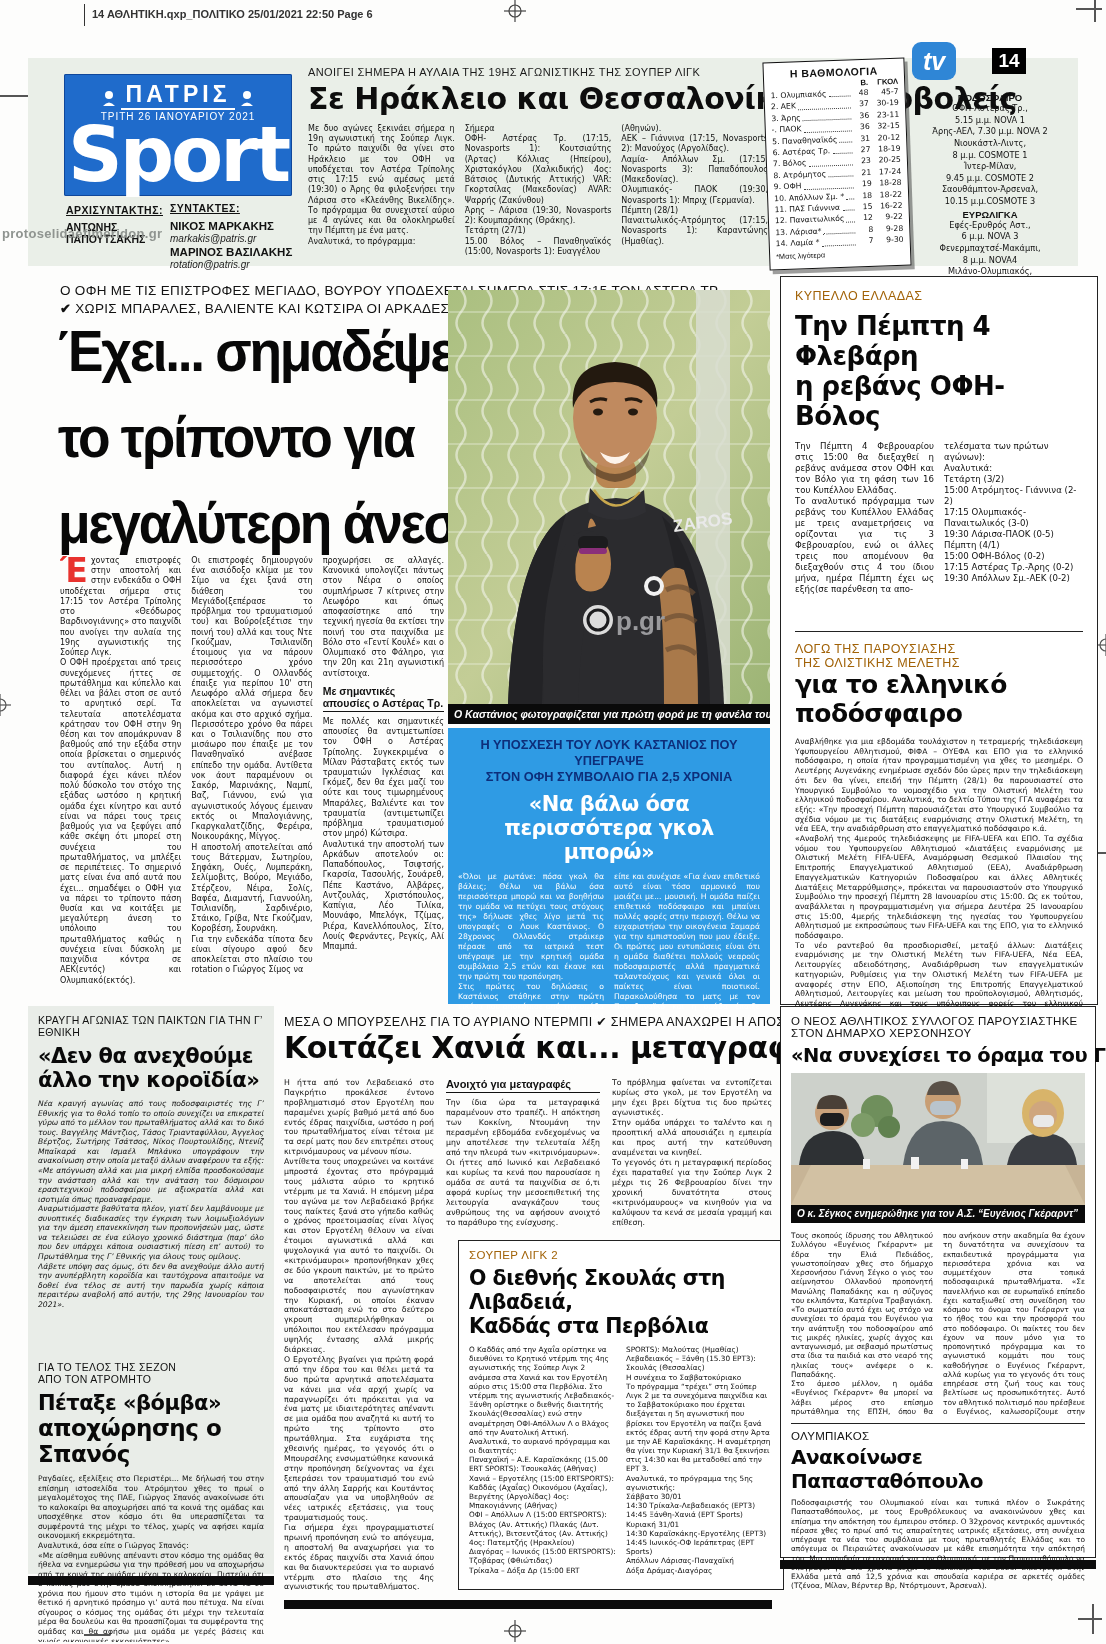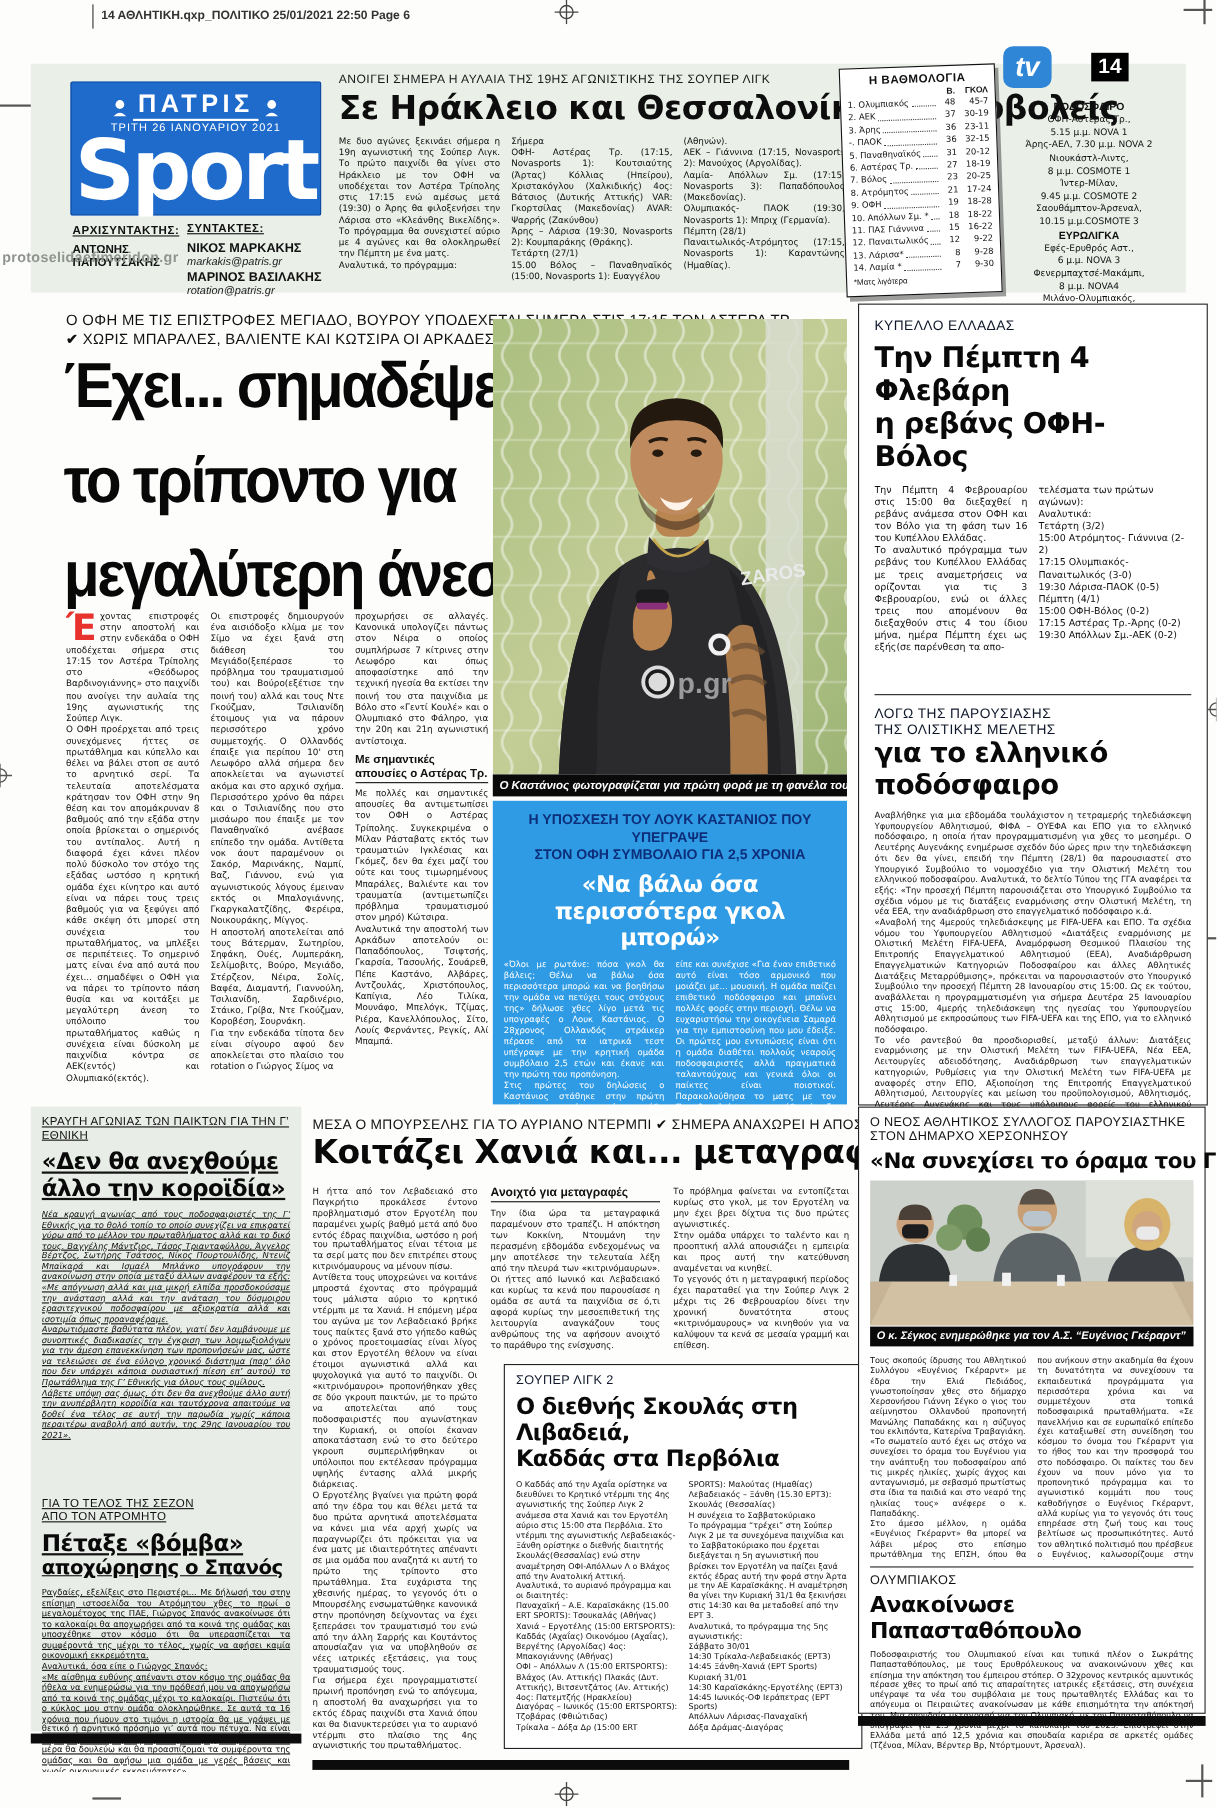--- a/index.html
+++ b/index.html
@@ -60,21 +60,21 @@
   .capbar{background:#0a0a0a;color:#fff;font-size:10.5px;font-weight:bold;font-style:italic;
           line-height:20px;padding:0 6px;white-space:nowrap;overflow:hidden;}
   
   .promise{background:#2f9be4;color:#fff;padding:9px 10px;}
   .pr-kick{color:#0d2e7a;font-weight:bold;font-size:12.8px;text-align:center;line-height:1.25;}
   .pr-head{color:#fff;font-weight:bold;font-size:21px;text-align:center;letter-spacing:-.5px;margin:7px 0 8px;
            font-family:"DejaVu Sans",sans-serif;}
   .pr-body{font-size:7.7px;line-height:1.3;text-align:justify;font-family:"DejaVu Sans",sans-serif;}
   
   .boxart{border:1.2px solid #222;background:#fff;}
-  .art-kick{font-size:12.5px;letter-spacing:.4px;color:#0f172a;}
+  .art-kick{font-size:12.5px;letter-spacing:.4px;color:#a16207;}
   .art-head{font-weight:bold;letter-spacing:-.5px;color:#090909;font-family:"DejaVu Sans",sans-serif;}
   .divider{border-top:1.2px solid #222;}
   .grayart{background:#e9ede8;}
   .blackbar{background:#0c0c0c;}
   .smallkick{font-size:10.5px;letter-spacing:.3px;}
 </style>
 </head>
 <body>
 
 <div id="page">
@@ -380,31 +380,31 @@
       <div class="art-kick">ΛΟΓΩ ΤΗΣ ΠΑΡΟΥΣΙΑΣΗΣ</div>
       <div class="art-kick">ΤΗΣ ΟΛΙΣΤΙΚΗΣ ΜΕΛΕΤΗΣ</div>
       <div class="art-head" style="font-size:25px;">για το ελληνικό ποδόσφαιρο</div>
       <div class="bodytxt pl clip" style="margin-top:9px;height:300px;font-size:7.7px;line-height:1.26;">Αναβλήθηκε για μια εβδομάδα τουλάχιστον η τετραμερής τηλεδιάσκεψη Υφυπουργείου Αθλητισμού, ΦΙΦΑ – ΟΥΕΦΑ και ΕΠΟ για το ελληνικό ποδόσφαιρο, η οποία ήταν προγραμματισμένη για χθες το μεσημέρι. Ο Λευτέρης Αυγενάκης ενημέρωσε σχεδόν δύο ώρες πριν την τηλεδιάσκεψη ότι δεν θα γίνει, επειδή την Πέμπτη (28/1) θα παρουσιαστεί στο Υπουργικό Συμβούλιο το νομοσχέδιο για την Ολιστική Μελέτη του ελληνικού ποδοσφαίρου. Αναλυτικά, το δελτίο Τύπου της ΓΓΑ αναφέρει τα εξής: «Την προσεχή Πέμπτη παρουσιάζεται στο Υπουργικό Συμβούλιο τα σχέδια νόμου με τις διατάξεις εναρμόνισης στην Ολιστική Μελέτη, τη νέα ΕΕΑ, την αναδιάρθρωση στο επαγγελματικό ποδόσφαιρο κ.ά.
 «Αναβολή της 4μερούς τηλεδιάσκεψης με FIFA-UEFA και ΕΠΟ. Τα σχέδια νόμου του Υφυπουργείου Αθλητισμού «Διατάξεις εναρμόνισης με Ολιστική Μελέτη FIFA-UEFA, Αναμόρφωση Θεσμικού Πλαισίου της Επιτροπής Επαγγελματικού Αθλητισμού (ΕΕΑ), Αναδιάρθρωση Επαγγελματικών Κατηγοριών Ποδοσφαίρου και άλλες Αθλητικές Διατάξεις Μεταρρύθμισης», πρόκειται να παρουσιαστούν στο Υπουργικό Συμβούλιο την προσεχή Πέμπτη 28 Ιανουαρίου στις 15:00. Ως εκ τούτου, αναβάλλεται η προγραμματισμένη για σήμερα Δευτέρα 25 Ιανουαρίου στις 15:00, 4μερής τηλεδιάσκεψη της ηγεσίας του Υφυπουργείου Αθλητισμού με εκπροσώπους των FIFA-UEFA και της ΕΠΟ, για το ελληνικό ποδόσφαιρο.
 Το νέο ραντεβού θα προσδιορισθεί, μεταξύ άλλων: Διατάξεις εναρμόνισης με την Ολιστική Μελέτη των FIFA-UEFA, Νέα ΕΕΑ, Λειτουργίες αδειοδότησης, Αναδιάρθρωση των επαγγελματικών κατηγοριών, Ρυθμίσεις για την Ολιστική Μελέτη των FIFA-UEFA με αναφορές στην ΕΠΟ, Αξιοποίηση της Επιτροπής Επαγγελματικού Αθλητισμού, Λειτουργίες και μείωση του προϋπολογισμού, Αθλητισμός, Λευτέρης Αυγενάκης και τους υπόλοιπους φορείς του ελληνικού ποδοσφαίρου.
 Το σχέδιο νόμου περιλαμβάνει, μεταξύ άλλων: Διατάξεις εναρμόνισης με την Ολιστική Μελέτη FIFA-UEFA ΕΠΟ, Λοιπές ρυθμίσεις», αργότερα το απόγευμα. Ρυθμίσεις για την Επιτροπή Μελέτη των FIFA-UEFA με αναφορές ΕΠΟ, Λοιπές Επαγγελματικές Κατηγορίες Ποδοσφαίρου και προγράμματα «ΠΕΛΟΠΑΣ». Τροποποιήσεις, αναφορές με τις επιμέρους σχετικές αναφορές…</div>
     </div>
   </div>
 
-  <div class="abs grayart" style="left:28px;top:1006px;width:246px;height:568px;padding:8px 10px;box-sizing:border-box;text-decoration:underline;">
+  <div class="abs grayart" style="left:28px;top:1006px;width:246px;height:568px;padding:8px 10px;box-sizing:border-box;">
     <div class="smallkick">ΚΡΑΥΓΗ ΑΓΩΝΙΑΣ ΤΩΝ ΠΑΙΚΤΩΝ ΓΙΑ ΤΗΝ Γ’ ΕΘΝΙΚΗ</div>
     <div class="art-head" style="font-size:21px;margin-top:6px;">«Δεν θα ανεχθούμε</div>
     <div class="art-head" style="font-size:21px;">άλλο την κοροϊδία»</div>
     <div class="bodytxt pl clip" style="margin-top:7px;height:252px;font-size:7.6px;line-height:1.26;font-style:italic;">Νέα κραυγή αγωνίας από τους ποδοσφαιριστές της Γ’ Εθνικής για το θολό τοπίο το οποίο συνεχίζει να επικρατεί γύρω από το μέλλον του πρωταθλήματος αλλά και το δικό τους. Βαγγέλης Μάντζιος, Τάσος Τριανταφύλλου, Άγγελος Βέρτζος, Σωτήρης Τσάτσος, Νίκος Πουρτουλίδης, Ντενίζ Μπαϊκαρά και Ισμαέλ Μπλάνκο υπογράφουν την ανακοίνωση στην οποία μεταξύ άλλων αναφέρουν τα εξής: «Με απόγνωση αλλά και μια μικρή ελπίδα προσδοκούσαμε την ανάσταση αλλά και την ανάταση του δύσμοιρου ερασιτεχνικού ποδοσφαίρου με αξιοκρατία αλλά και ισοτιμία όπως προαναφέραμε.
 Αναρωτιόμαστε βαθύτατα πλέον, γιατί δεν λαμβάνουμε με συνοπτικές διαδικασίες την έγκριση των λοιμωξιολόγων για την άμεση επανεκκίνηση των προπονήσεών μας, ώστε να τελειώσει σε ένα εύλογο χρονικό διάστημα (παρ’ όλο που δεν υπάρχει κάποια ουσιαστική πίεση επ’ αυτού) το Πρωτάθλημα της Γ’ Εθνικής για όλους τους ομίλους.
 Λάβετε υπόψη σας όμως, ότι δεν θα ανεχθούμε άλλο αυτή την ανυπέρβλητη κοροϊδία και ταυτόχρονα απαιτούμε να δοθεί ένα τέλος σε αυτή την παρωδία χωρίς κάποια περαιτέρω αναβολή  από αυτήν, της 29ης Ιανουαρίου του 2021».</div>
     <div class="smallkick" style="margin-top:10px;">ΓΙΑ ΤΟ ΤΕΛΟΣ ΤΗΣ ΣΕΖΟΝ</div>
     <div class="smallkick">ΑΠΟ ΤΟΝ ΑΤΡΟΜΗΤΟ</div>
     <div class="art-head" style="font-size:21px;margin-top:6px;">Πέταξε «βόμβα»</div>
-    <div class="art-head" style="font-size:18px;">αποχώρησης ο Σπανός</div>
+    <div class="art-head" style="font-size:23px;">αποχώρησης ο Σπανός</div>
     <div class="bodytxt pl clip" style="margin-top:7px;height:168px;font-size:7.6px;line-height:1.26;">Ραγδαίες, εξελίξεις στο Περιστέρι... Με δήλωσή του στην επίσημη ιστοσελίδα του Ατρόμητου χθες το πρωί ο μεγαλομέτοχος της ΠΑΕ, Γιώργος Σπανός ανακοίνωσε ότι το καλοκαίρι θα αποχωρήσει από τα κοινά της ομάδας και υποσχέθηκε στον κόσμο ότι θα υπερασπίζεται τα συμφέροντά της μέχρι το τέλος, χωρίς να αφήσει καμία οικονομική εκκρεμότητα.
 Αναλυτικά, όσα είπε ο Γιώργος Σπανός:
 «Με αίσθημα ευθύνης απέναντι στον κόσμο της ομάδας θα ήθελα να ενημερώσω για την πρόθεσή μου να αποχωρήσω από τα κοινά της ομάδας μέχρι το καλοκαίρι. Πιστεύω ότι ο κύκλος μου στην ομάδα ολοκληρώθηκε. Σε αυτά τα 16 χρόνια που ήμουν στο τιμόνι η ιστορία θα με γράψει με θετικό ή αρνητικό πρόσημο γι’ αυτά που πέτυχα. Να είναι σίγουρος ο κόσμος της ομάδας ότι μέχρι την τελευταία μέρα θα δουλεύω και θα προασπίζομαι τα συμφέροντα της ομάδας και θα αφήσω μια ομάδα με γερές βάσεις και χωρίς οικονομικές εκκρεμότητες».</div>
   </div>
   <div class="abs blackbar" style="left:28px;top:1576px;width:246px;height:9px;"></div>
 
   <div class="abs kicker-lg" style="left:284px;top:1014px;font-size:12.5px;">ΜΕΣΑ Ο ΜΠΟΥΡΣΕΛΗΣ ΓΙΑ ΤΟ ΑΥΡΙΑΝΟ ΝΤΕΡΜΠΙ ✔ ΣΗΜΕΡΑ ΑΝΑΧΩΡΕΙ Η ΑΠΟΣΤΟΛΗ</div>
   <div class="abs art-head" style="left:284px;top:1030px;font-size:30px;white-space:nowrap;">Κοιτάζει Χανιά και... μεταγραφές ο Εργοτέλης</div>
   <div class="abs bodytxt pl clip" style="left:284px;top:1078px;width:150px;height:512px;font-size:7.8px;line-height:1.27;">Η ήττα από τον Λεβαδειακό στο Παγκρήτιο προκάλεσε έντονο προβληματισμό στον Εργοτέλη που παραμένει χωρίς βαθμό μετά από δυο εντός έδρας παιχνίδια, ωστόσο η ροή του πρωταθλήματος είναι τέτοια με τα σερί ματς που δεν επιτρέπει στους κιτρινόμαυρους να μένουν πίσω.
 Αντίθετα τους υποχρεώνει να κοιτάνε μπροστά έχοντας στο πρόγραμμά τους μάλιστα αύριο το κρητικό ντέρμπι με τα Χανιά. Η επόμενη μέρα του αγώνα με τον Λεβαδειακό βρήκε τους παίκτες ξανά στο γήπεδο καθώς ο χρόνος προετοιμασίας είναι λίγος και στον Εργοτέλη θέλουν να είναι έτοιμοι αγωνιστικά αλλά και ψυχολογικά για αυτό το παιχνίδι. Οι «κιτρινόμαυροι» προπονήθηκαν χθες σε δύο γκρουπ παικτών, με το πρώτο να αποτελείται από τους ποδοσφαιριστές που αγωνίστηκαν την Κυριακή, οι οποίοι έκαναν αποκατάσταση ενώ το στο δεύτερο γκρουπ συμπεριλήφθηκαν οι υπόλοιποι που εκτέλεσαν πρόγραμμα υψηλής έντασης αλλά μικρής διάρκειας.

